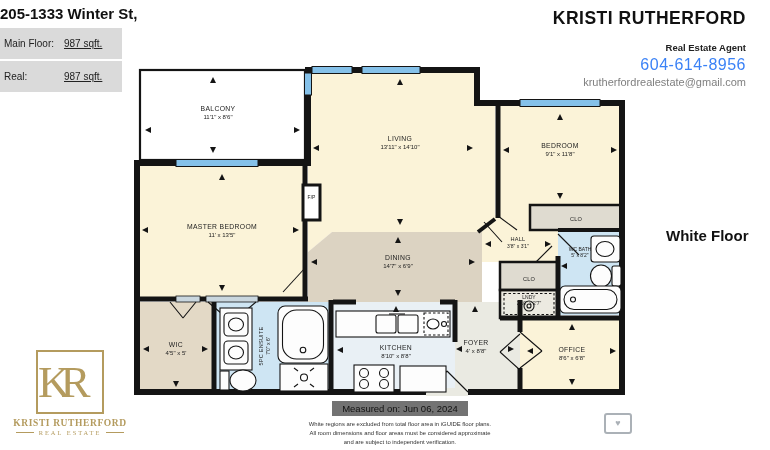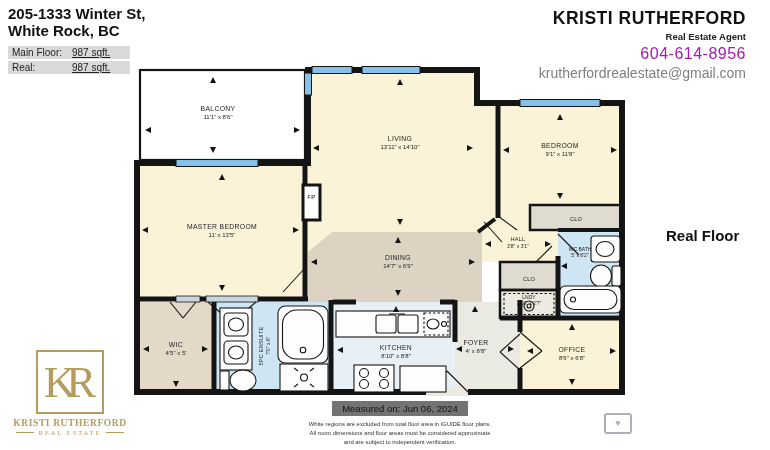--- a/index.html
+++ b/index.html
@@ -1,47 +1,47 @@
 <!DOCTYPE html>
 <html><head>
 <meta charset="utf-8">
 <style>
   html,body{margin:0;padding:0;}
   body{width:770px;height:450px;position:relative;background:#fff;
        font-family:"Liberation Sans",sans-serif;overflow:hidden;}
 
   
-  .hdr-left{position:absolute;left:8px;top:5px;width:150px;}
+  .hdr-left{position:absolute;left:0;top:5px;width:150px;}
   .addr{font-size:15px;font-weight:700;color:#111;line-height:1.15;}
   .area-table{margin-top:6px;width:122px;}
-  .area-row{display:flex;background:#DADADA;padding:1px 4px;margin-bottom:2px;
+  .area-row{display:flex;background:#DADADA;padding:10px 4px;margin-bottom:2px;
             font-size:10px;color:#222;}
   .area-row .lbl{width:60px;}
   .area-row .val{flex:1;text-decoration:underline;}
 
   
   .agent{position:absolute;right:24px;top:8px;text-align:right;}
   .agent-name{font-size:17.5px;font-weight:800;color:#111;letter-spacing:.5px;}
-  .agent-title{font-size:9.5px;font-weight:700;color:#222;margin-top:2px;}
-  .agent-phone{font-size:16px;color:#a21caf;margin-top:3px;letter-spacing:.5px;}
-  .agent-email,.agent-site{font-size:14px;color:#7F7F7F;margin-top:2px;}
+  .agent-title{font-size:9.5px;font-weight:700;color:#222;margin-top:13px;}
+  .agent-phone{font-size:16px;color:#3b82f6;margin-top:3px;letter-spacing:.5px;}
+  .agent-email,.agent-site{font-size:11px;color:#7F7F7F;margin-top:2px;}
 
   
   .main-floor{position:absolute;left:666px;top:227px;font-size:15px;font-weight:700;color:#111;}
 
   
   .footer{position:absolute;left:235px;top:398px;width:330px;text-align:center;}
   .measured{display:inline-block;background:#737373;color:#111;font-size:9.5px;
             font-weight:400;padding:2px 10px;}
   .disclaimer{font-size:5.9px;color:#333;margin-top:4px;line-height:1.5;}
 
   
   .kr{position:absolute;left:6px;top:350px;width:128px;text-align:center;color:#B49B5E;}
   .kr-box{width:64px;height:60px;border:2px solid #B49B5E;margin:0 auto;
-          display:flex;align-items:center;justify-content:center;}
+          display:flex;align-items:center;}
   .kr-mono{font-family:"Liberation Serif",serif;font-size:45px;line-height:1;letter-spacing:-10px;
            padding-right:10px;}
   .kr-name{font-family:"Liberation Serif",serif;font-variant:small-caps;font-size:9.5px;
            letter-spacing:.6px;margin-top:4px;font-weight:600;}
   .kr-sub{display:flex;align-items:center;justify-content:center;gap:5px;margin-top:1px;}
   .kr-sub .rule{width:18px;height:1px;background:#B49B5E;}
   .kr-sub .txt{font-family:"Liberation Serif",serif;font-variant:small-caps;font-size:6.4px;
                letter-spacing:2px;}
 
   
@@ -61,41 +61,40 @@
   .wall{stroke:#141414;fill:none;}
   .thin{stroke:#141414;stroke-width:1.1;fill:none;}
   .fix{stroke:#141414;stroke-width:1.1;fill:#FDFDFD;}
   .arrow{fill:#141414;}
 </style>
 </head>
 <body>
 
 <div class="hdr-left">
   <div class="addr">205-1333 Winter St,</div>
-  <div class="addr">White Rock, BC</div>
   <div class="area-table">
     <div class="area-row">
       <span class="lbl">Main Floor:</span>
       <span class="val">987 sqft.</span>
     </div>
     <div class="area-row">
       <span class="lbl">Real:</span>
       <span class="val">987 sqft.</span>
     </div>
   </div>
 </div>
 
 <div class="agent">
   <div class="agent-name">KRISTI RUTHERFORD</div>
   <div class="agent-title">Real Estate Agent</div>
   <div class="agent-phone">604-614-8956</div>
   <div class="agent-email">krutherfordrealestate@gmail.com</div>
 </div>
 
-<div class="main-floor">Real Floor</div>
+<div class="main-floor">White Floor</div>
 
 <svg width="770" height="450" viewBox="0 0 770 450">
 
   <polygon fill="#FBF3D8" points="308,70 477,70 477,103 495,103 495,220 478,232 332,232 308,252"></polygon>
   <rect fill="#FBF3D8" x="498" y="103" width="124" height="102"></rect>
   <rect fill="#FBF3D8" x="498" y="205" width="32" height="27"></rect>
   <rect fill="#FBF3D8" x="140" y="166" width="165" height="133"></rect>
   <polygon fill="#DCD3C2" points="308,252 332,232 482,232 482,302 308,302"></polygon>
   <polygon fill="#FBF3D8" points="482,215 558,215 558,262 482,262"></polygon>
   <rect fill="#DFDBD0" x="500" y="262" width="58" height="28"></rect>

